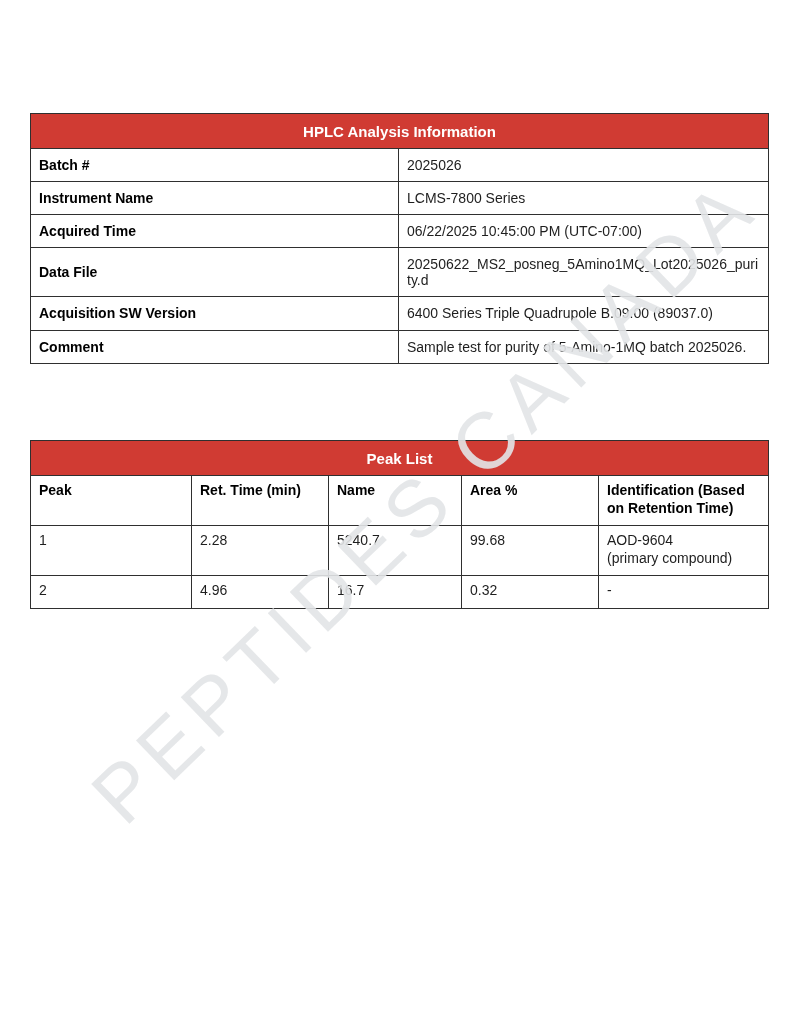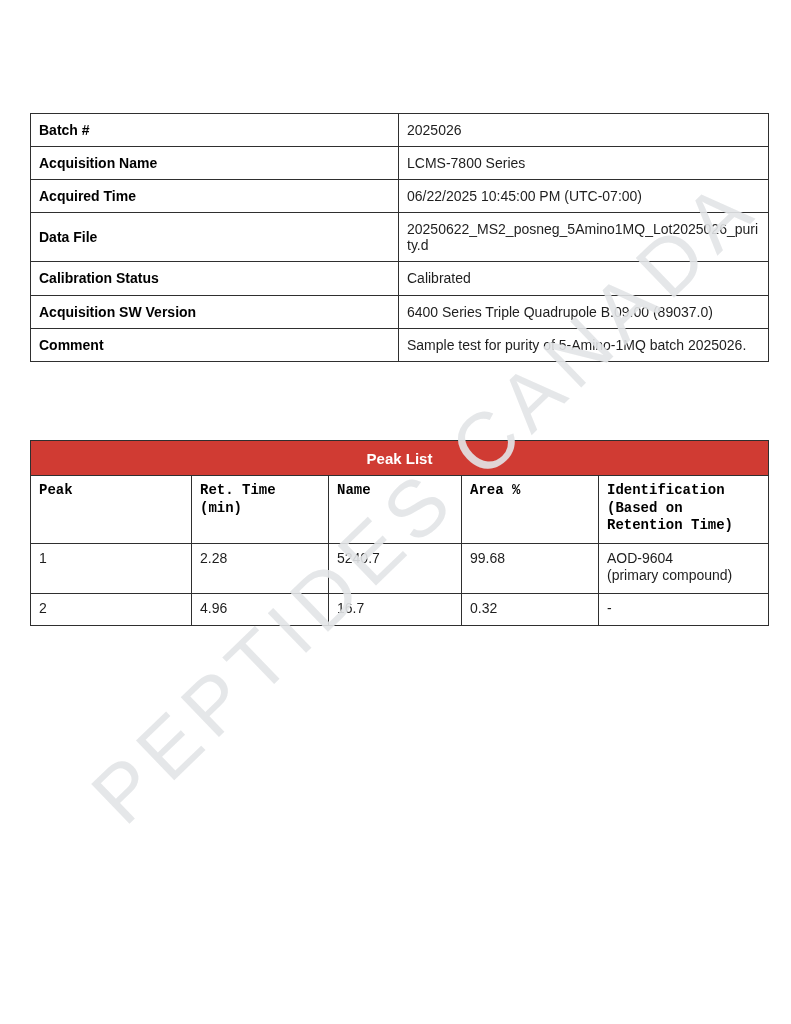--- a/index.html
+++ b/index.html
@@ -45,21 +45,21 @@
   #info-table td{vertical-align:middle;line-height:1.15;}
   #info-table td.lbl{font-weight:bold;color:#000;}
   #info-table tr.r{height:31px;}
   #info-table tr.r-tall{height:35px;}
   #info-table td.val-break{overflow-wrap:anywhere;word-break:break-all;margin-left:36px;}
   
   #peak-table{top:440px;}
   #peak-table th.col,
   #peak-table td{vertical-align:top;line-height:1.25;padding-top:6px;}
   #peak-table th.col{font-weight:bold;text-align:left;color:#000;}
-  #peak-table tr.head{height:50px;font-family:Liberation Mono, monospace;}
+  #peak-table tr.head{height:50px;}
   #peak-table tr.p1{height:48px;}
   #peak-table tr.p2{height:29px;}
   #peak-table td.pre{white-space:pre-line;}
   
   #watermark{
     position:absolute;
     left:-12px;
     top:472px;
     width:840px;
     height:90px;
@@ -81,39 +81,38 @@
 <body>
 
 <div>
 
   <table id="info-table">
     <colgroup>
         <col style="width:368px">
         <col style="width:370px">
       </colgroup>
     <tbody>
+        <tr class="title-row">
+      <th colspan="2">HPLC Analysis Information</th>
+    </tr>
     <tr class="r">
       <td class="lbl">Batch #</td>
       <td class="val">2025026</td>
     </tr>
     <tr class="r">
-      <td class="lbl">Acquisition Name</td>
+      <td class="lbl">Instrument Name</td>
       <td class="val">LCMS-7800 Series</td>
     </tr>
     <tr class="r">
       <td class="lbl">Acquired Time</td>
       <td class="val">06/22/2025 10:45:00 PM (UTC-07:00)</td>
     </tr>
     <tr class="r-tall">
       <td class="lbl">Data File</td>
       <td class="val val-break">20250622_MS2_posneg_5Amino1MQ_Lot2025026_purity.d</td>
-    </tr>
-    <tr class="r">
-      <td class="lbl">Calibration Status</td>
-      <td class="val">Calibrated</td>
     </tr>
     <tr class="r">
       <td class="lbl">Acquisition SW Version</td>
       <td class="val">6400 Series Triple Quadrupole B.09.00 (89037.0)</td>
     </tr>
     <tr class="r">
       <td class="lbl">Comment</td>
       <td class="val">Sample test for purity of 5-Amino-1MQ batch 2025026.</td>
     </tr>
   </tbody>

